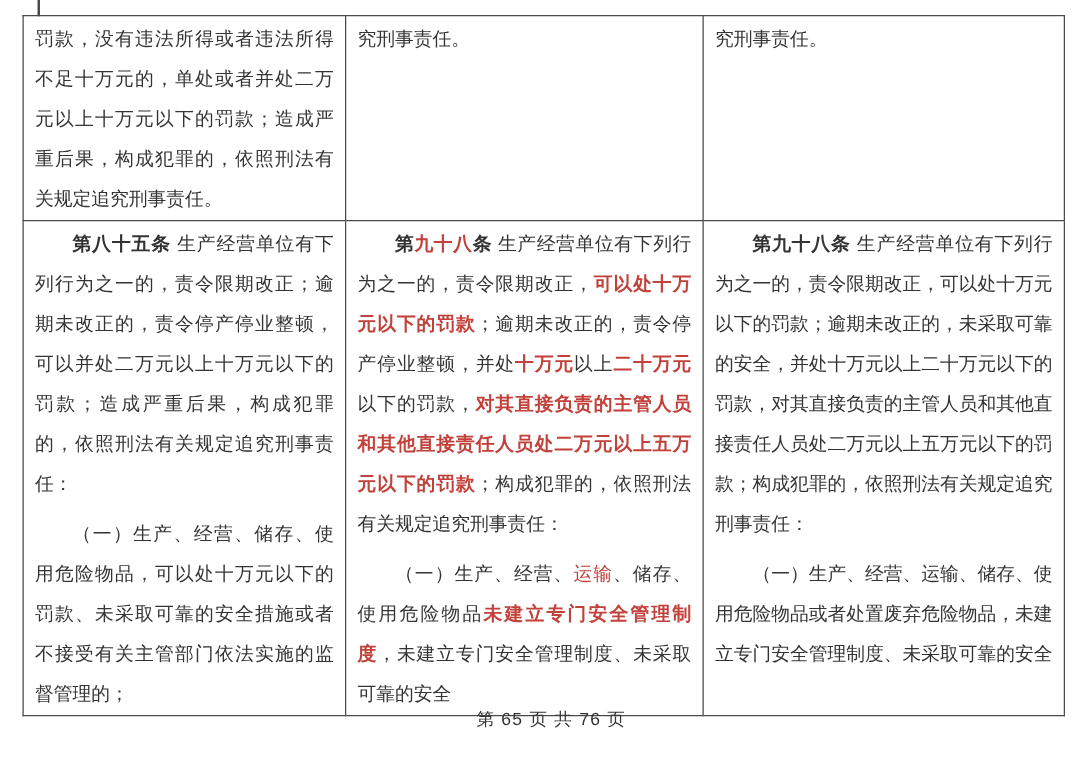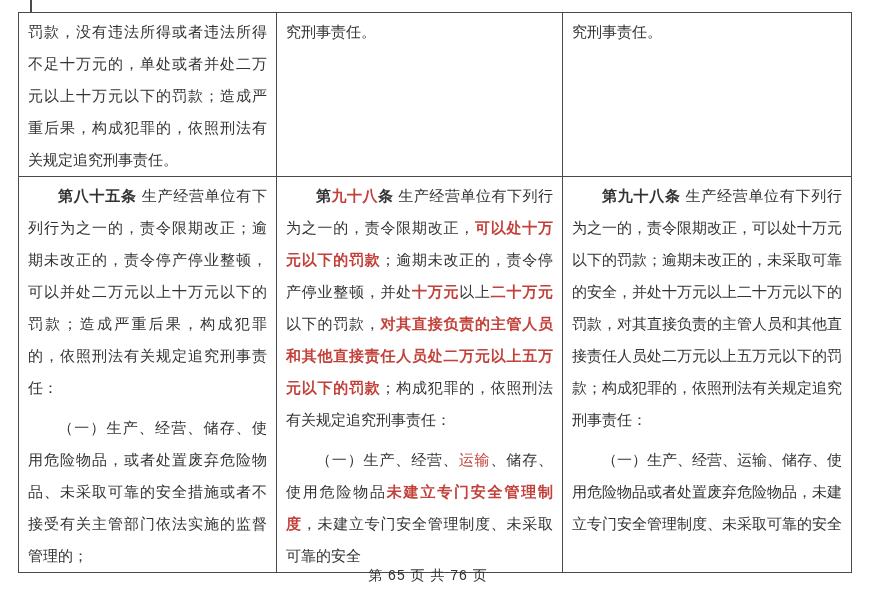--- a/index.html
+++ b/index.html
@@ -47,21 +47,21 @@
   col.c0 { width: 258px; }
   col.c1 { width: 286px; }
   col.c2 { width: 289px; }
   td p.para { margin: 0; }
   td p.para + p.para { margin-top: 8px; }
   td p.para.indent { text-indent: 2em; }
   .run-bold { font-weight: bold; margin-top: 14px; }
   .run-red  { color: var(--red-text, #c2413a); }
   .page-footer {
     position: absolute;
-    left: 0;
+    left: 13px;
     top: 567px;
     width: 100%;
     text-align: center;
     font-size: 14px;
     color: var(--text-color, #333333);
     letter-spacing: 1px;
   }
 </style>
 </head>
 <body>
@@ -84,21 +84,21 @@
       <td>
             <p class="para"><span>究刑事责任。</span></p>
           </td>
       <td>
             <p class="para"><span>究刑事责任。</span></p>
           </td>
     </tr>
     <tr class="row-articles">
       <td>
             <p class="para indent"><span class="run-bold">第八十五条</span><span> 生产经营单位有下列行为之一的，责令限期改正；逾期未改正的，责令停产停业整顿，可以并处二万元以上十万元以下的罚款；造成严重后果，构成犯罪的，依照刑法有关规定追究刑事责任：</span></p>
-            <p class="para indent"><span>（一）生产、经营、储存、使用危险物品，或者处置废弃危险物品、未采取可靠的安全措施或者不接受有关主管部门依法实施的监督管理的；</span></p>
+            <p class="para indent"><span>（一）生产、经营、储存、使用危险物品，可以处十万元以下的罚款、未采取可靠的安全措施或者不接受有关主管部门依法实施的监督管理的；</span></p>
           </td>
       <td>
             <p class="para indent"><span class="run-bold">第</span><span class="run-bold run-red">九十八</span><span class="run-bold">条</span><span> 生产经营单位有下列行为之一的，责令限期改正，</span><span class="run-bold run-red">可以处十万元以下的罚款</span><span>；逾期未改正的，责令停产停业整顿，并处</span><span class="run-bold run-red">十万元</span><span>以上</span><span class="run-bold run-red">二十万元</span><span>以下的罚款，</span><span class="run-bold run-red">对其直接负责的主管人员和其他直接责任人员处二万元以上五万元以下的罚款</span><span>；构成犯罪的，依照刑法有关规定追究刑事责任：</span></p>
             <p class="para indent"><span>（一）生产、经营、</span><span class="run-red">运输</span><span>、储存、使用危险物品</span><span class="run-bold run-red">未建立专门安全管理制度</span><span>，未建立专门安全管理制度、未采取可靠的安全</span></p>
           </td>
       <td>
             <p class="para indent"><span class="run-bold">第九十八条</span><span> 生产经营单位有下列行为之一的，责令限期改正，可以处十万元以下的罚款；逾期未改正的，未采取可靠的安全，并处十万元以上二十万元以下的罚款，对其直接负责的主管人员和其他直接责任人员处二万元以上五万元以下的罚款；构成犯罪的，依照刑法有关规定追究刑事责任：</span></p>
             <p class="para indent"><span>（一）生产、经营、运输、储存、使用危险物品或者处置废弃危险物品，未建立专门安全管理制度、未采取可靠的安全</span></p>
           </td>
     </tr>

